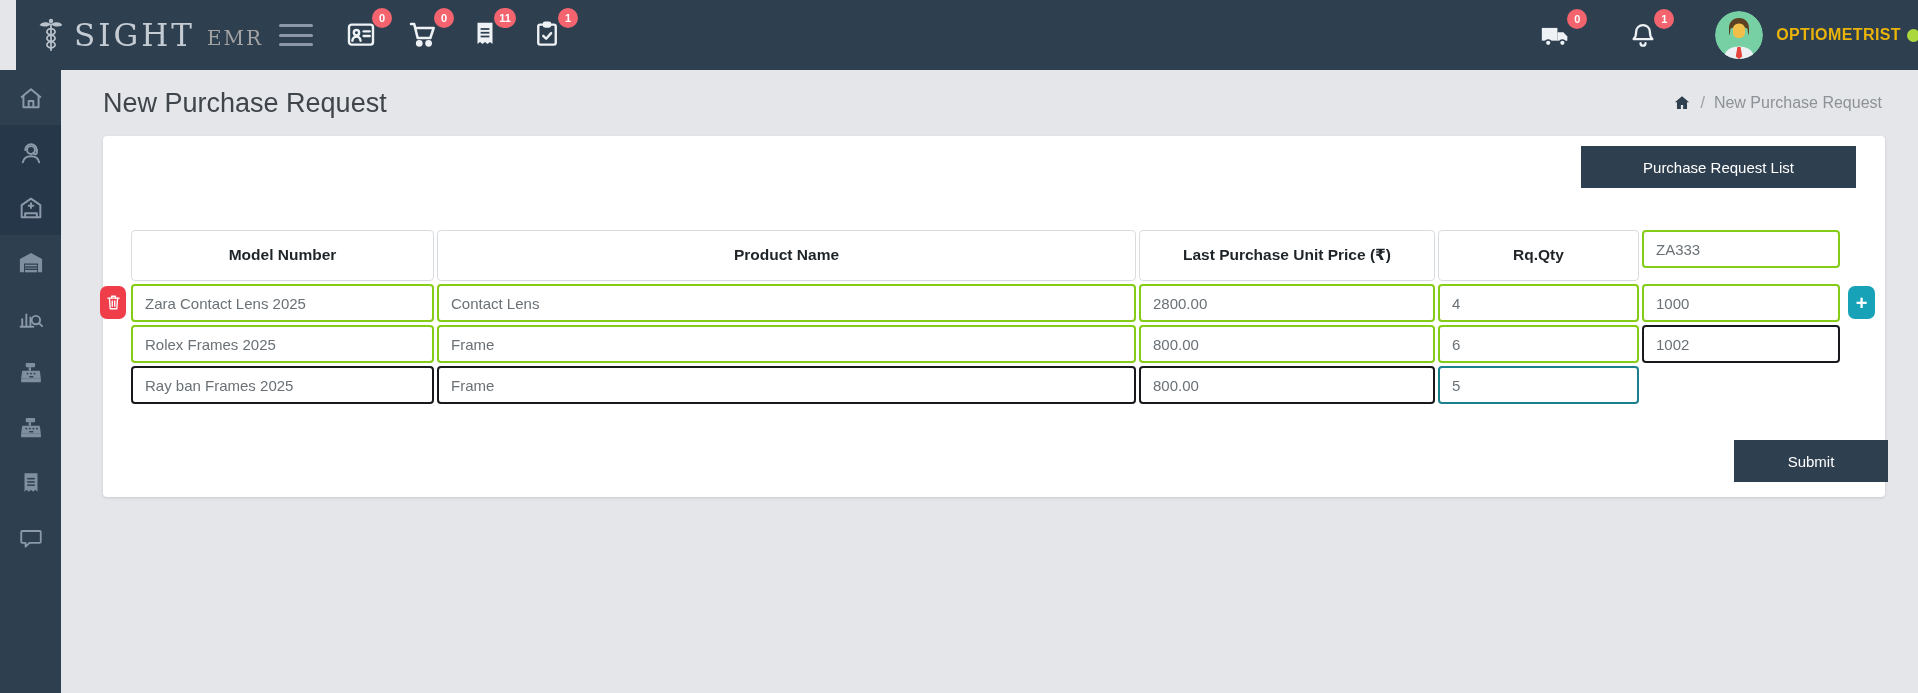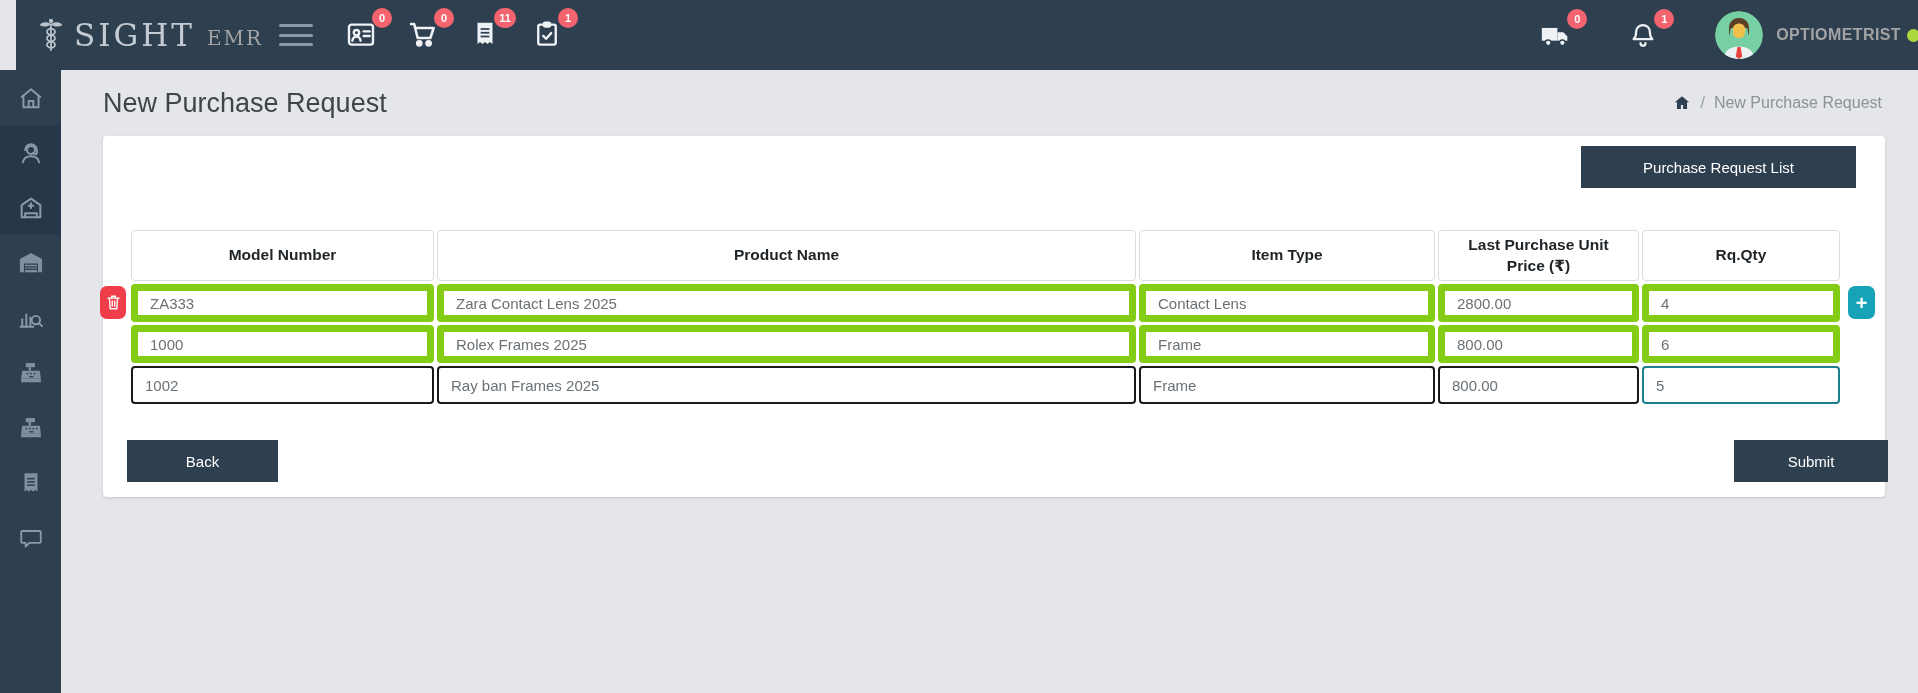--- a/index.html
+++ b/index.html
@@ -13,21 +13,21 @@
   .brand-suffix { font-family:"DejaVu Serif","Liberation Serif",serif; font-size:20px; letter-spacing:2px; color:#a3a3a3; margin-left:2px; padding-top:6px; }
   .hamburger { position:absolute; left:263px; top:22px; width:34px; height:26px; display:flex; flex-direction:column; justify-content:space-between; padding:2px 0; cursor:pointer; }
   .hamburger span { display:block; height:3px; border-radius:2px; background:#8a98a8; }
   .nav-icons { position:absolute; left:325px; top:14px; display:flex; gap:22px; }
   .nav-icon, .r-icon { position:relative; width:40px; height:40px; display:flex; align-items:center; justify-content:center; cursor:pointer; }
   .badge { position:absolute; top:-6px; right:-11px; min-width:20px; height:20px; padding:0 5px; background:#f3646e; border-radius:11px; color:#fff; font-size:11px; font-weight:bold; display:flex; align-items:center; justify-content:center; }
   .right-zone { position:absolute; right:14px; top:0; height:70px; display:flex; align-items:center; }
   .r-icon.truck { margin-right:47px; }
   .r-icon.bell { margin-right:52px; }
   .avatar { width:48px; height:48px; border-radius:50%; overflow:hidden; cursor:pointer; flex:0 0 auto; }
-  .role { color:#a3a3a3; font-size:16px; font-weight:bold; letter-spacing:.4px; margin-left:13px; cursor:pointer; }
+  .role { color:#eab308; font-size:16px; font-weight:bold; letter-spacing:.4px; margin-left:13px; cursor:pointer; }
   .status-dot { width:13px; height:13px; border-radius:50%; background:#abd83d; margin-left:6px; }
 
   
   .sidebar { position:absolute; left:0; top:70px; width:61px; height:623px; background:#2e3f50; z-index:4; }
   .side-item { width:61px; height:55px; display:flex; align-items:center; justify-content:center; cursor:pointer; }
   .side-item.active { background:#27374a; }
 
   
   .page-title { position:absolute; left:103px; top:88px; font-size:27px; font-weight:500; color:#3f454a; }
   .breadcrumb { position:absolute; right:36px; top:94px; display:flex; align-items:center; gap:9px; font-size:16px; color:#9ba0a5; }
@@ -36,21 +36,21 @@
 
   .card { position:absolute; left:103px; top:136px; width:1782px; height:361px; background:#ffffff; border-radius:4px; box-shadow:0 1px 3px rgba(0,0,0,.13); }
   .btn { border:none; border-radius:0; background:#2e3f50; color:#fff; font-size:15px; font-family:inherit; cursor:pointer; }
   .btn-list { position:absolute; top:10px; right:29px; width:275px; height:42px; }
   .btn-back { position:absolute; left:24px; top:304px; width:151px; height:42px; }
   .btn-submit { position:absolute; left:1631px; top:304px; width:154px; height:42px; }
 
   
   .pr-table { position:absolute; left:28px; top:94px; display:grid; grid-template-columns:303px 699px 296px 201px 198px; column-gap:3px; row-gap:3px;border-radius:7px; }
   .th { height:51px; background:#fff; border:1px solid #d9dcdf; border-radius:4px; display:flex; align-items:center; justify-content:center; text-align:center; font-size:15.5px; font-weight:bold; color:#1f2428; line-height:1.35; padding:0 14px; }
-  .cell-input { height:38px; width:100%; background:#fff; border:7px solid #84cc16; border-radius:4px; padding:0 12px; font-size:15px; font-family:inherit; color:#6a7176; outline:none; }
+  .cell-input { height:38px; width:100%; background:#fff; border:2px solid #84cc16; border-radius:4px; padding:0 12px; font-size:15px; font-family:inherit; color:#6a7176; outline:none; }
   .row-active .cell-input { border:2px solid #17191c; }
 
   .row-del { position:absolute; left:-3px; top:150px; width:26px; height:33px; border:none; border-radius:7px; background:#ef3e4a; display:flex; align-items:center; justify-content:center; cursor:pointer; }
   .row-add { position:absolute; left:1745px; top:150px; width:27px; height:33px; border:none; border-radius:7px; background:#17a2b8; color:#fff; font-size:20px; font-weight:bold; line-height:1; display:flex; align-items:center; justify-content:center; cursor:pointer; }
 
   svg { display:block; }
 </style>
 </head>
 <body>
 
@@ -278,21 +278,20 @@
   <span class="bc-current">New Purchase Request</span>
 </div>
 
 <div class="card">
   <button class="btn btn-list">Purchase Request List</button>
 
   <div class="pr-table">
 
     <div class="th">Model Number</div>
     <div class="th">Product Name</div>
-    <div class="th">Item Type</div>
     <div class="th">Last Purchase Unit Price (₹)</div>
     <div class="th">Rq.Qty</div>
 
     <input class="cell-input" value="ZA333" style="">
     <input class="cell-input" value="Zara Contact Lens 2025" style="">
     <input class="cell-input" value="Contact Lens" style="">
     <input class="cell-input" value="2800.00" style="">
     <input class="cell-input" value="4" style="">
 
     <input class="cell-input" value="1000" style="">
@@ -315,15 +314,14 @@
       <svg width="15" height="17" viewBox="0 0 24 26" fill="none" stroke="#ffffff" stroke-width="2.2" stroke-linecap="round" stroke-linejoin="round">
         <path d="M3 6h18"></path>
           <path d="M9 6V3h6v3"></path>
           <path d="M5.5 6l1.2 17h10.6L18.5 6"></path>
           <path d="M10 10.5v8.5M14 10.5v8.5"></path>
       </svg>
     </span>
   </button>
   <button class="row-add">+</button>
 
-  <button class="btn btn-back">Back</button>
   <button class="btn btn-submit">Submit</button>
 </div>
 
 </body></html>

